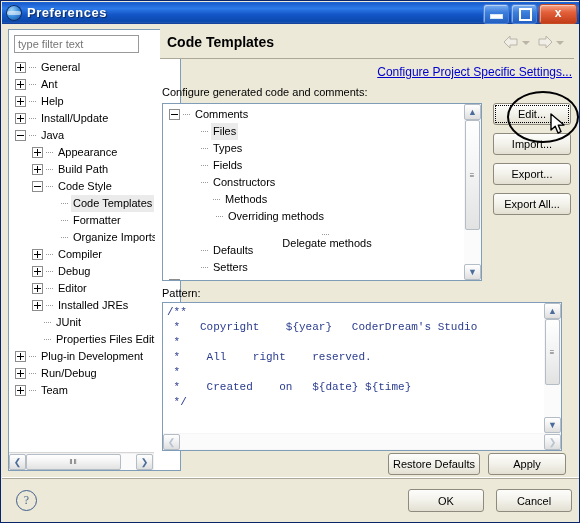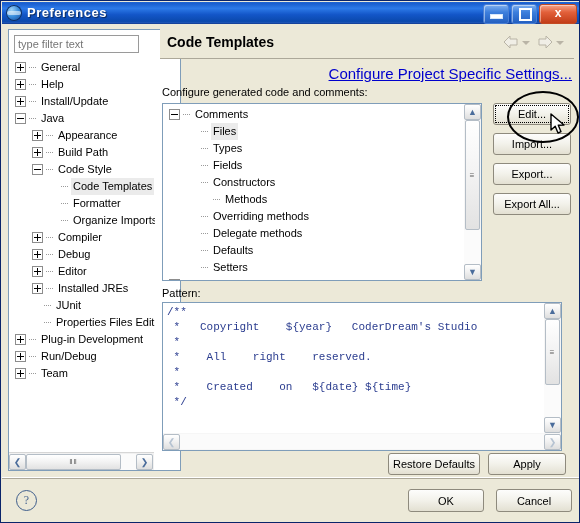--- a/index.html
+++ b/index.html
@@ -262,21 +262,21 @@
     border-right: 4px solid transparent;
     border-top: 4px solid #b9b4a6;
     margin-right: 4px;
   }
 
   .link {
     position: absolute;
     right: 2px; top: 36px;
     color: #0000cc;
     text-decoration: underline;
-    font-size: 15px;
+    font-size: 12px;
     cursor: pointer;
   }
   .config-label {
     position: absolute;
     left: 2px; top: 57px;
     font-size: 11px;
   }
 
   .list-box {
     position: absolute;
@@ -460,20 +460,25 @@
 
   <div class="dlg-body">
 
     <div class="sidebar">
       <input class="filter-box" type="text" placeholder="type filter text" style="">
       <div class="tree" id="sidebar-tree">
           <div class="tnode" style="padding-left: 6px;">
             <span class="tw plus"></span>
             <span class="dots"></span>
             <span class="tlabel">General</span>
+          </div>
+          <div class="tnode" style="padding-left: 6px;">
+            <span class="tw plus"></span>
+            <span class="dots"></span>
+            <span class="tlabel">Ant</span>
           </div>
           <div class="tnode" style="padding-left: 6px;">
             <span class="tw plus"></span>
             <span class="dots"></span>
             <span class="tlabel">Help</span>
           </div>
           <div class="tnode" style="padding-left: 6px;">
             <span class="tw plus"></span>
             <span class="dots"></span>
             <span class="tlabel">Install/Update</span>
@@ -616,26 +621,26 @@
             <div class="tnode" style="padding-left: 26px;">
               <span class="tw-spacer"></span>
               <span class="dots"></span>
               <span class="tlabel">Constructors</span>
             </div>
             <div class="tnode" style="padding-left: 38px;">
               <span class="tw-spacer"></span>
               <span class="dots"></span>
               <span class="tlabel">Methods</span>
             </div>
-            <div class="tnode" style="padding-left: 26px;">
+            <div class="tnode" style="padding-left: 26px; margin-left: 15px;">
               <span class="tw-spacer"></span>
               <span class="dots"></span>
               <span class="tlabel">Overriding methods</span>
             </div>
-            <div class="tnode" style="padding-left: 26px;">
+            <div class="tnode" style="padding-left: 26px; flex-direction: column;">
               <span class="tw-spacer"></span>
               <span class="dots"></span>
               <span class="tlabel">Delegate methods</span>
             </div>
             <div class="tnode" style="padding-left: 26px;">
               <span class="tw-spacer"></span>
               <span class="dots"></span>
               <span class="tlabel">Defaults</span>
             </div>
             <div class="tnode" style="padding-left: 26px;">

